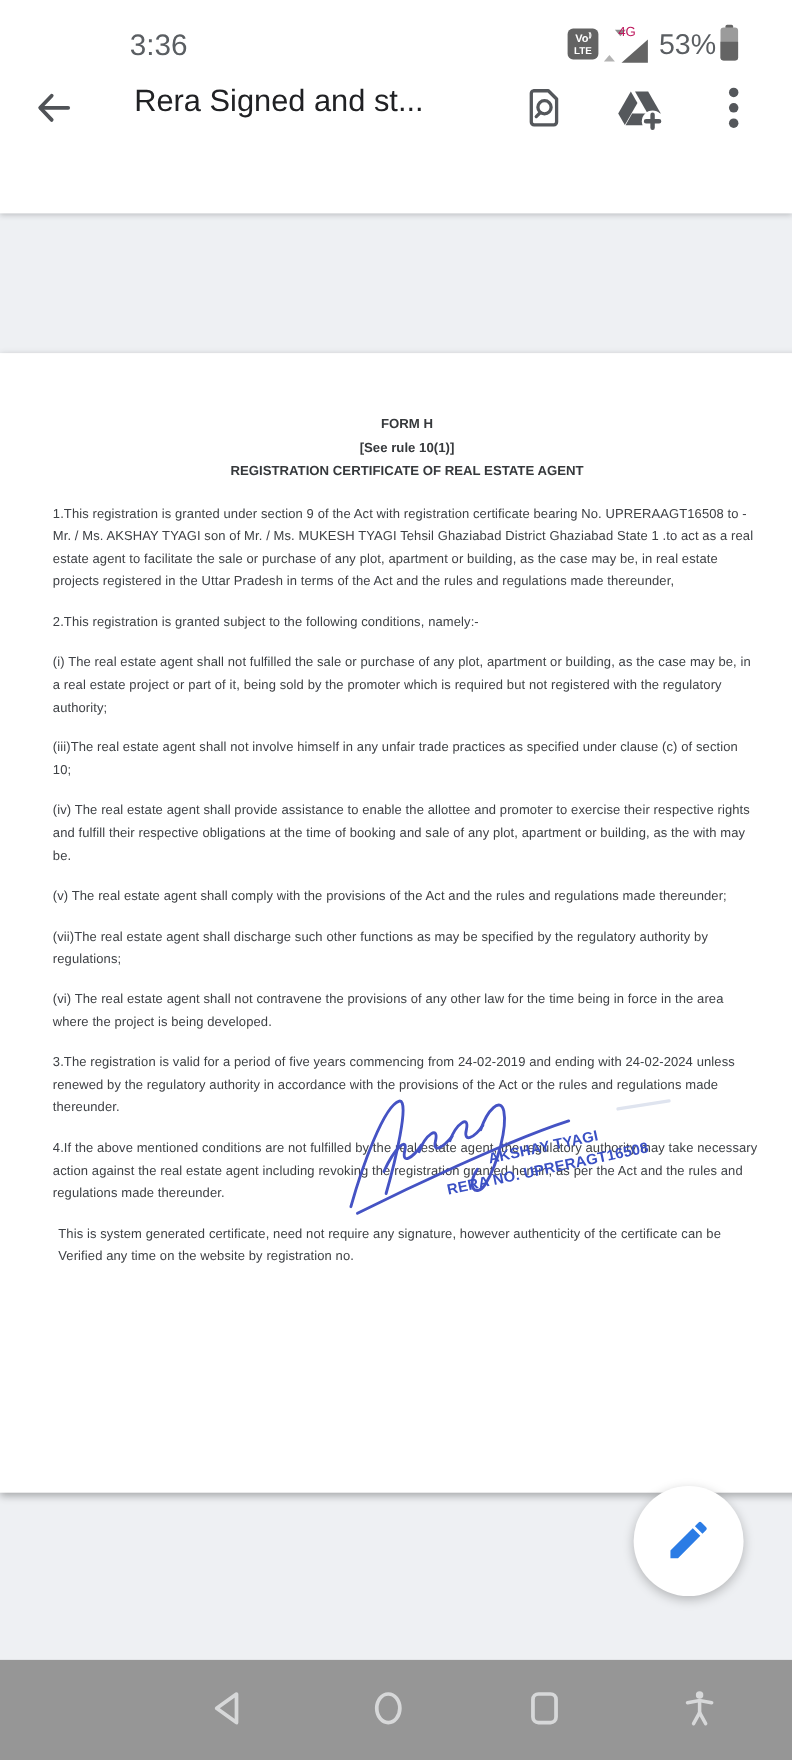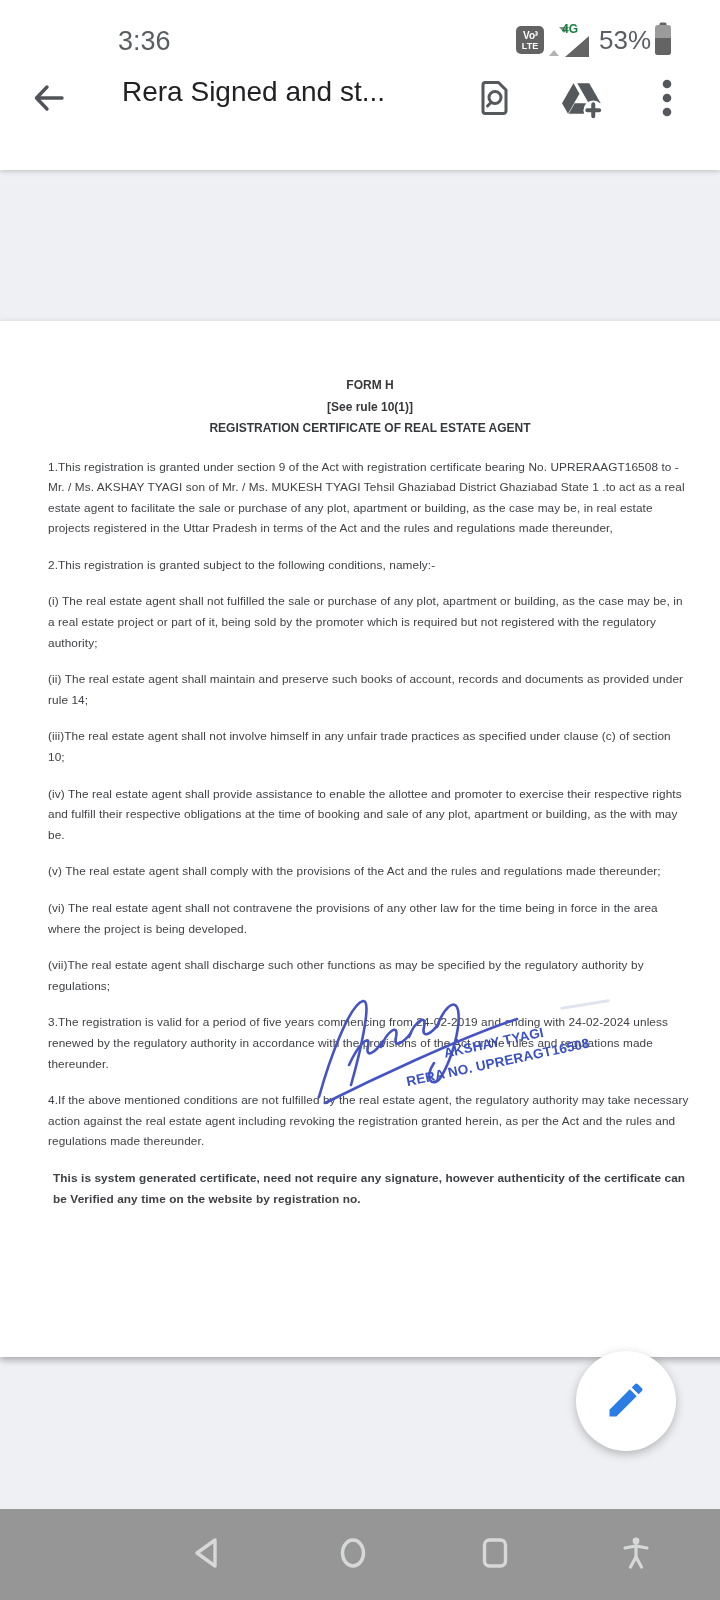--- a/index.html
+++ b/index.html
@@ -6,55 +6,55 @@
     --accent-blue:#2b7ce5; --stamp-blue:#3a50c4; --signature-blue:#4553c4;
     --nav-gray:#969696; --chrome-icon:#54575b; --status-gray:#5f6368;
     --doc-text:#3e4145; --viewer-bg:#eef0f3;
   }
   html,body{margin:0;padding:0;background:#dfe1e4;}
   .screen{
     position:relative;width:720px;height:1600px;overflow:hidden;
     background:var(--viewer-bg);font-family:"Liberation Sans",sans-serif;
   }
   
-  .top-chrome{position:absolute;top:0;left:0;right:0;height:170px;background:#fff;
+  .top-chrome{position:absolute;top:0;left:0;right:0;height:194px;background:#fff;
     box-shadow:0 1px 5px rgba(60,64,67,.28);z-index:6;}
   .status-bar{position:relative;height:76px;}
   .time{position:absolute;left:118px;top:26px;font-size:27px;color:#5a5e62;}
   .volte{position:absolute;left:516px;top:26px;width:28px;height:28px;border-radius:5px;
     background:#636363;color:#fff;font-weight:bold;text-align:center;line-height:1;}
   .volte .l1{display:block;font-size:10px;margin-top:4px;letter-spacing:0;}
   .volte .waves{font-size:6px;vertical-align:4px;letter-spacing:-1px;}
   .volte .l2{display:block;font-size:9px;margin-top:1px;letter-spacing:0;}
   .net-arrows{position:absolute;left:549px;top:33px;width:9px;}
   .net-arrows .up{width:0;height:0;border-left:5px solid transparent;border-right:5px solid transparent;
     border-bottom:6px solid #b3b3b3;margin-bottom:2px;}
   .net-arrows .down{width:0;height:0;border-left:5px solid transparent;border-right:5px solid transparent;
     border-top:6px solid #8e8e8e;}
-  .fourg-label{position:absolute;left:562px;top:22px;font-size:12px;font-weight:bold;color:#15803d;}
+  .fourg-label{position:absolute;left:562px;top:22px;font-size:12px;font-weight:normal;color:#be185d;}
   .sig-tri{position:absolute;left:565px;top:36px;width:0;height:0;
     border-bottom:21px solid #646464;border-left:24px solid transparent;}
   .batt-pct{position:absolute;left:599px;top:25px;font-size:26px;color:#5a5e62;}
   .battery{position:absolute;left:653px;top:21px;width:20px;height:36px;}
   
   .app-bar{position:relative;height:94px;display:flex;align-items:flex-start;padding:0 30px 0 26px;box-sizing:border-box;}
   .icon-btn{display:flex;align-items:center;justify-content:center;background:none;border:none;padding:0;cursor:pointer;}
   .back-btn{width:46px;height:46px;}
   .app-title{margin-left:50px;flex:1;font-size:28px;color:#202124;white-space:nowrap;overflow:hidden;}
   .actions{display:flex;align-items:center;gap:40px;}
   .action{width:46px;height:46px;}
   
   .viewer{position:absolute;top:170px;left:0;right:0;bottom:91px;background:var(--viewer-bg);}
   .page{position:absolute;top:151px;left:0;width:720px;height:1036px;background:#fff;
     box-shadow:0 3px 7px rgba(0,0,0,.3);padding-left:10px;}
   .page-edge{position:absolute;top:8px;bottom:0;right:6px;width:3px;background:#f3e8cf;}
   .doc-head{padding-top:54px;text-align:center;font-weight:bold;font-size:12px;line-height:21.5px;color:#36393c;}
   .doc-body{padding:1px 24px 0 22px;font-size:11.8px;line-height:20.6px;color:var(--doc-text);letter-spacing:.1px;}
   .doc-body p{margin:16px;}
-  .doc-note{margin-top:12px;padding-left:5px;font-weight:bold;}
+  .doc-note{margin-top:12px;padding-left:5px;}
   .scan-dash{position:absolute;left:560px;top:682px;width:50px;height:3px;background:#dfe4ef;
     border-radius:2px;transform:rotate(-9deg);}
   .sig-wrap{position:absolute;left:313px;top:656px;width:210px;height:138px;}
   .stamp{position:absolute;left:390px;top:712px;width:212px;transform:rotate(-12deg);
     text-align:center;color:var(--stamp-blue);font-weight:bold;font-size:13.5px;line-height:20px;letter-spacing:.2px;}
   
   .fab{position:absolute;left:576px;top:1351px;width:100px;height:100px;border-radius:50%;
     background:#fff;border:none;box-shadow:0 3px 10px rgba(0,0,0,.25);cursor:pointer;
     display:flex;align-items:center;justify-content:center;z-index:8;}
   
@@ -144,26 +144,25 @@
       <div class="doc-head">
         <div>FORM H</div>
         <div>[See rule 10(1)]</div>
         <div>REGISTRATION CERTIFICATE OF REAL ESTATE AGENT</div>
       </div>
 
       <div class="doc-body">
         <p>1.This registration is granted under section 9 of the Act with registration certificate bearing No. UPRERAAGT16508 to -Mr. / Ms. AKSHAY TYAGI son of Mr. / Ms. MUKESH TYAGI Tehsil Ghaziabad District Ghaziabad State 1 .to act as a real estate agent to facilitate the sale or purchase of any plot, apartment or building, as the case may be, in real estate projects registered in the Uttar Pradesh in terms of the Act and the rules and regulations made thereunder,</p>
         <p>2.This registration is granted subject to the following conditions, namely:-</p>
         <p>(i) The real estate agent shall not fulfilled the sale or purchase of any plot, apartment or building, as the case may be, in a real estate project or part of it, being sold by the promoter which is required but not registered with the regulatory authority;</p>
-        <p>(ii) The real estate agent shall maintain and preserve such books of account, records and documents as provided under rule 14;</p>
         <p>(iii)The real estate agent shall not involve himself in any unfair trade practices as specified under clause (c) of section 10;</p>
         <p>(iv) The real estate agent shall provide assistance to enable the allottee and promoter to exercise their respective rights and fulfill their respective obligations at the time of booking and sale of any plot, apartment or building, as the with may be.</p>
         <p>(v) The real estate agent shall comply with the provisions of the Act and the rules and regulations made thereunder;</p>
+        <p>(vii)The real estate agent shall discharge such other functions as may be specified by the regulatory authority by regulations;</p>
         <p>(vi) The real estate agent shall not contravene the provisions of any other law for the time being in force in the area where the project is being developed.</p>
-        <p>(vii)The real estate agent shall discharge such other functions as may be specified by the regulatory authority by regulations;</p>
         <p>3.The registration is valid for a period of five years commencing from 24-02-2019 and ending with 24-02-2024 unless renewed by the regulatory authority in accordance with the provisions of the Act or the rules and regulations made thereunder.</p>
         <p>4.If the above mentioned conditions are not fulfilled by the real estate agent, the regulatory authority may take necessary action against the real estate agent including revoking the registration granted herein, as per the Act and the rules and regulations made thereunder.</p>
         <p class="doc-note">This is system generated certificate, need not require any signature, however authenticity of the certificate can be Verified any time on the website by registration no.</p>
       </div>
 
       <div class="scan-dash"></div>
 
       <div class="sig-wrap">
         <svg width="210" height="138" viewBox="0 0 210 138" fill="none" stroke="#4553c4" stroke-width="2.6" stroke-linecap="round" stroke-linejoin="round">
           <path d="M12 126 C 52 106, 148 60, 204 42"></path>

